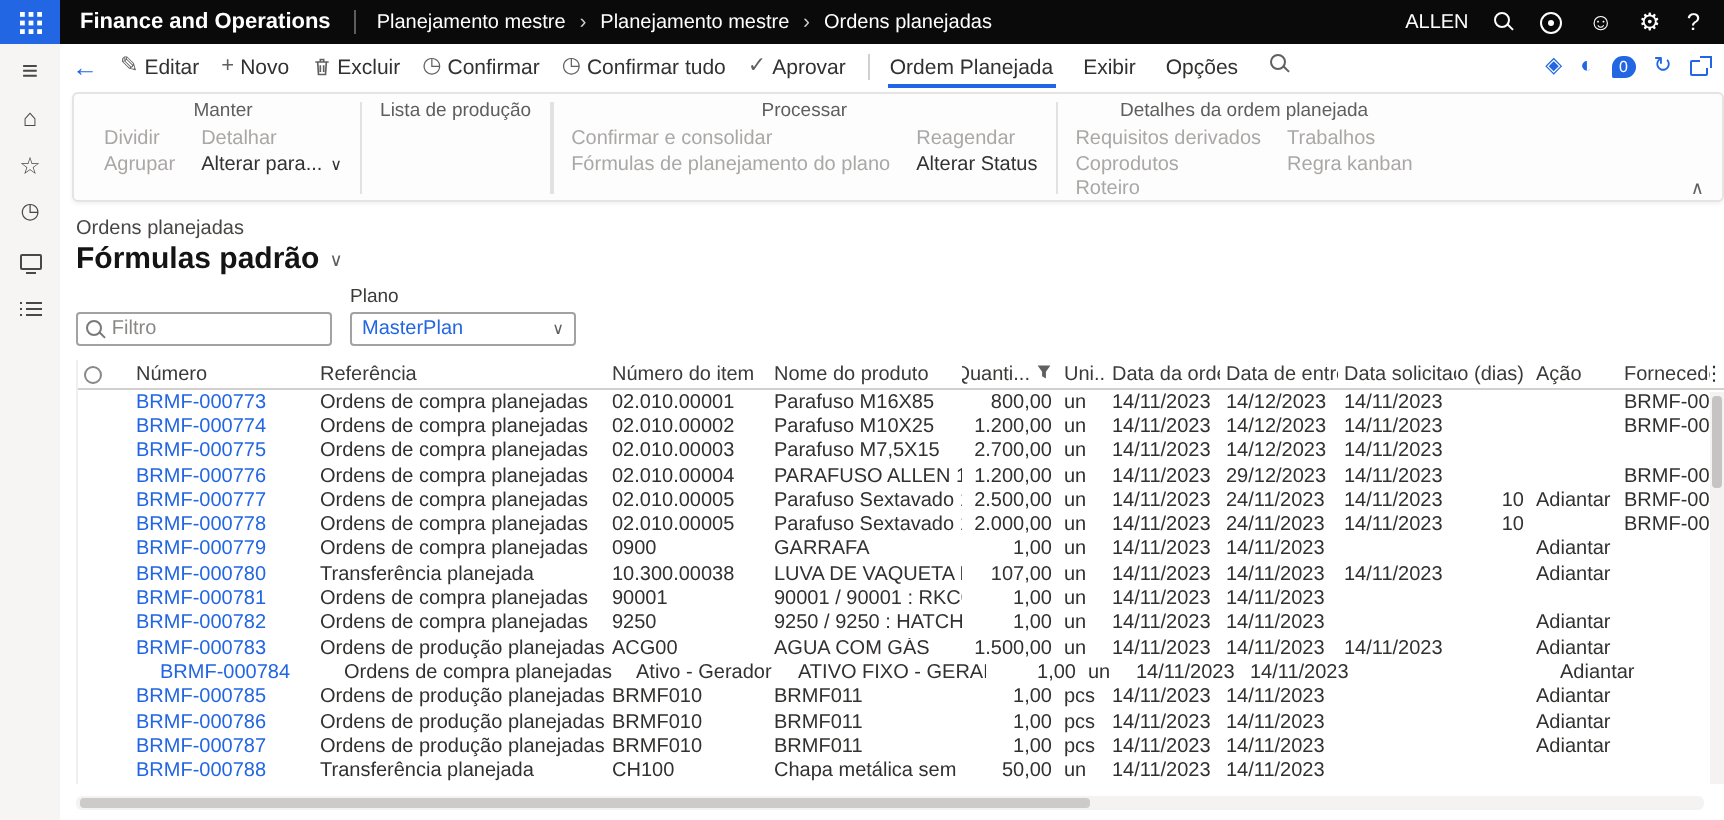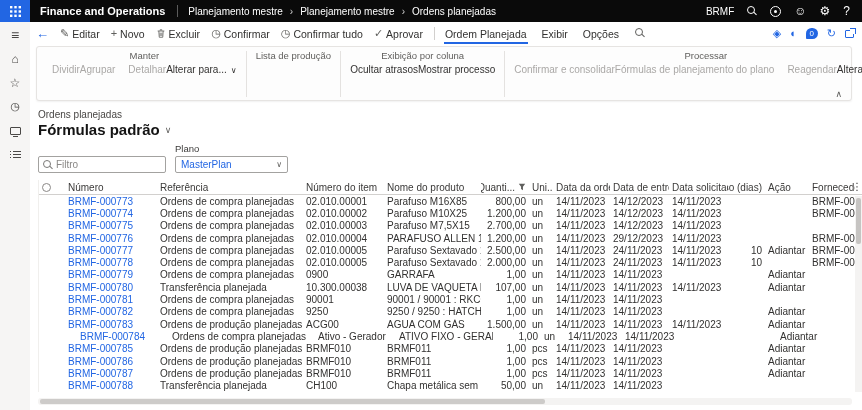--- a/index.html
+++ b/index.html
@@ -46,26 +46,26 @@
   .tab { margin-right:13px; padding:4px 1px 2px 1px; border-bottom:2px solid transparent; cursor:pointer; white-space:nowrap; }
   .tab.active { font-weight:400; border-bottom-color:#2266E3; }
   .tab-search { color:#60605e; margin-left:2px; cursor:pointer; }
   .ab-right { margin-left:auto; display:flex; align-items:center; gap:9px; color:#2266E3; font-size:11px; }
   .ab-ic { cursor:pointer; line-height:1; display:inline-flex; align-items:center; }
   .bubble { min-width:12px; height:11px; background:#2266E3; color:#fff; border-radius:6px 6px 6px 1px; font-size:8px; display:flex; align-items:center; justify-content:center; padding:0 2px; }
   .popout { width:9px; height:8px; border:1px solid #2266E3; border-radius:1px; position:relative; }
   .popout::after { content:''; position:absolute; top:-3px; right:-3px; width:5px; height:5px; border-top:1px solid #2266E3; border-right:1px solid #2266E3; background:#fff; }
 
   
-  .panel { margin:1px 10px 0 6px; height:55px; background:#fdfdfd; border:1px solid #e6e4e2; border-radius:3px;
+  .panel { margin:1px 0 0 6px; height:55px; background:#fdfdfd; border:1px solid #e6e4e2; border-radius:3px;
     box-shadow:0 1px 2px rgba(0,0,0,.06); display:flex; padding:3px 6px 2px 6px; position:relative; }
   .rgroup { padding:0 9px; }
   .rtitle { font-size:9.5px; color:#5f5e5c; text-align:center; margin-bottom:3px; white-space:nowrap; }
   .rcols { display:flex; gap:13px; }
-  .rcol { display:flex; flex-direction:row; }
+  .rcol { display:flex; flex-direction:column; }
   .ritem { font-size:10px; line-height:12.5px; color:#323130; white-space:nowrap; cursor:pointer; }
   .ritem.disabled { color:#aaa8a6; cursor:default; }
   .ritem.link { color:#2266E3; }
   .ritem .chev { font-size:8px; color:#323130; margin-left:4px; }
   .rsep { width:1px; background:#e4e2e0; margin:1px 0; }
   .panel-chevron { position:absolute; right:9px; bottom:1px; color:#60605e; font-size:9px; cursor:pointer; }
 
   
   .caption { font-size:10px; color:#484644; margin:8px 0 1px 8px; }
   .view-title { font-size:15px; font-weight:700; color:#141414; margin:0 0 5px 8px; cursor:pointer; display:inline-flex; align-items:center; gap:5px; }
@@ -118,21 +118,21 @@
   <span class="app-title">Finance and Operations</span>
   <span class="tb-div"></span>
   <span class="crumbs" id="breadcrumb">
       <span class="crumb">Planejamento mestre</span>
       <span class="crumb-sep">›</span>
       <span class="crumb">Planejamento mestre</span>
       <span class="crumb-sep">›</span>
       <span class="crumb">Ordens planejadas</span>
     </span>
   <span class="tb-right">
-    <span>BRMF</span>
+    <span>ALLEN</span>
     <span class="tb-ic">
         <span class="mag"></span>
       </span>
     <span class="tb-ic">
         <span class="circ-ic"></span>
       </span>
     <span class="tb-ic">☺</span>
     <span class="tb-ic">⚙</span>
     <span class="tb-ic">?</span>
   </span>
@@ -223,29 +223,20 @@
                 <span class="ritem disabled">Detalhar</span>
                 <span class="ritem normal">Alterar para...<span class="chev">∨</span></span>
               </span>
             </span>
           </span>
           <span class="rsep"></span>
           <span class="rgroup" style="display: inline-block;">
             <span class="rtitle" style="display: block;">Lista de produção</span>
           </span>
           <span class="rsep"></span>
-          <span class="rgroup" style="display: inline-block;">
-            <span class="rtitle" style="display: block;">Exibição por coluna</span>
-            <span class="rcols" style="display: flex;">
-              <span class="rcol" style="display: flex;">
-                <span class="ritem normal">Ocultar atrasos</span>
-                <span class="ritem normal">Mostrar processo</span>
-              </span>
-            </span>
-          </span>
           <span class="rsep"></span>
           <span class="rgroup" style="display: inline-block;">
             <span class="rtitle" style="display: block;">Processar</span>
             <span class="rcols" style="display: flex;">
               <span class="rcol" style="display: flex;">
                 <span class="ritem disabled">Confirmar e consolidar</span>
                 <span class="ritem disabled">Fórmulas de planejamento do plano</span>
               </span>
               <span class="rcol" style="display: flex;">
                 <span class="ritem disabled">Reagendar</span>

